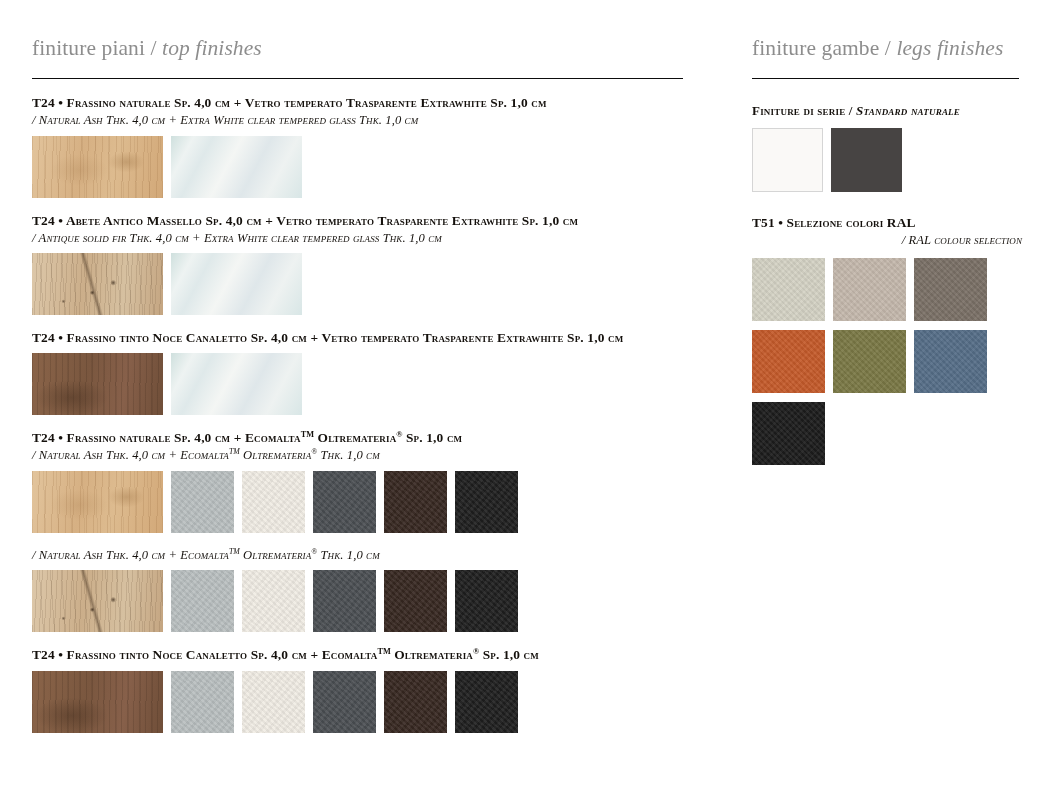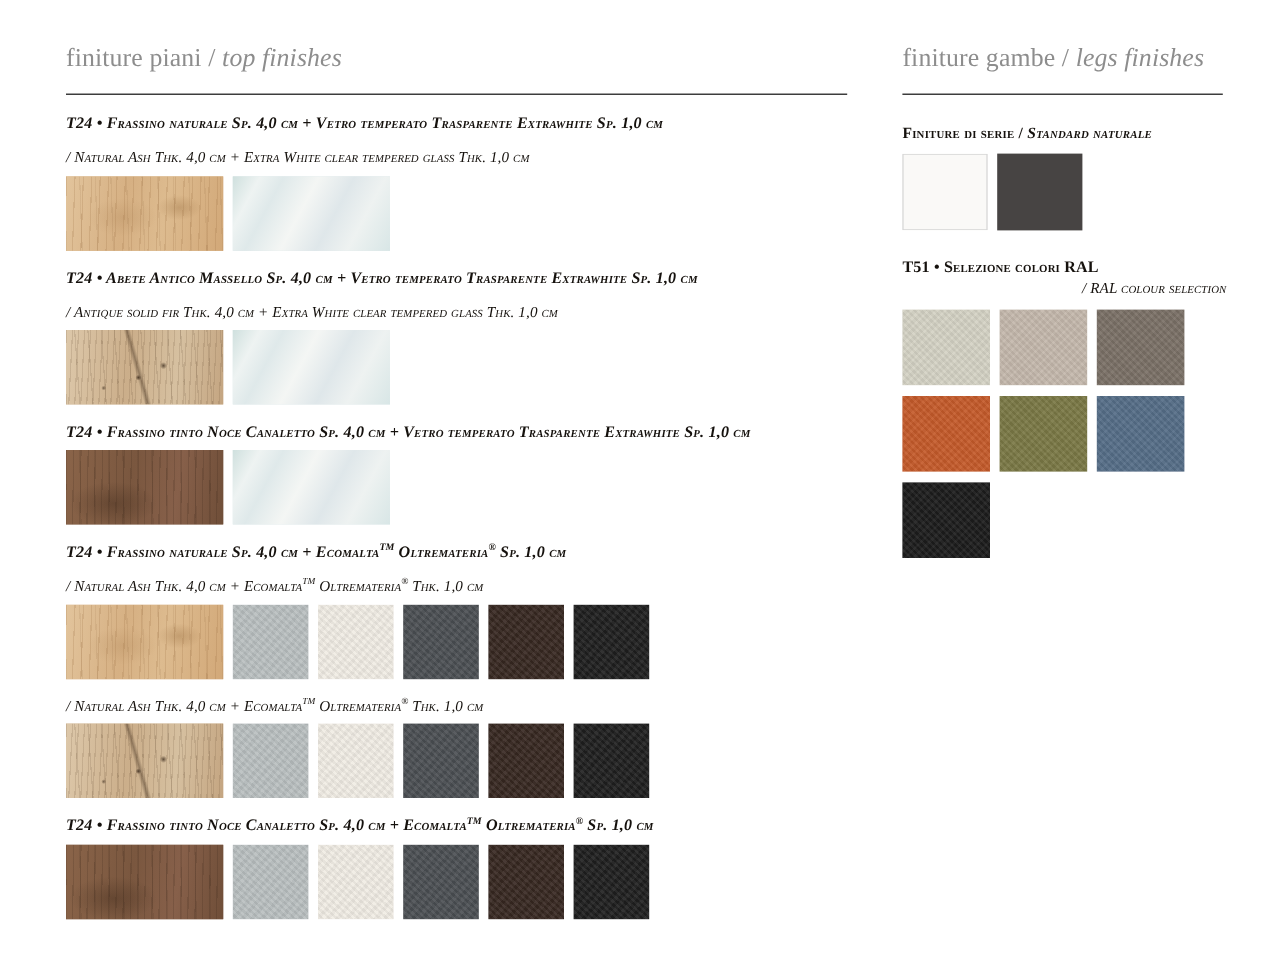--- a/index.html
+++ b/index.html
@@ -7,21 +7,21 @@
     width:1060px;height:796px;
     background:#ffffff;
     font-family:"Liberation Serif", serif;
     color:#15110d;
     overflow:hidden;
     position:relative;
   }
   .page{position:relative;width:1060px;height:796px;}
 
   
-  .col-left{position:absolute;left:55px;top:0;width:680px;}
+  .col-left{position:absolute;left:32px;top:0;width:680px;}
   .col-right{position:absolute;left:752px;top:0;width:270px;}
 
   
   .sec-head{
     font-size:21.5px;
     color:#8d8d8d;
     font-weight:400;
     letter-spacing:.1px;
     white-space:nowrap;
     padding-top:36px;
@@ -39,31 +39,30 @@
   .finish{margin-top:14px;}
   .finish:first-of-type{margin-top:15px;}
 
   .f-it{
     font-size:13.4px;
     font-weight:700;
     font-variant:small-caps;
     letter-spacing:.15px;
     line-height:1.28;
     white-space:nowrap;
-    font-style:italic;
   }
   .f-it .code{font-variant:normal;}
   .f-en{
     font-size:12.6px;
     font-style:italic;
     font-variant:small-caps;
     letter-spacing:.1px;
     line-height:1.3;
     white-space:nowrap;
-    margin-top:12px;
+    margin-top:1px;
   }
   sup{font-size:.62em;vertical-align:super;letter-spacing:0;}
 
   
   .sw-row{display:flex;margin-top:7px;}
   .sw{position:relative;overflow:hidden;}
   .sw + .sw{margin-left:8px;}
   .sw-wide{width:131px;height:62px;}
   .sw-sq{width:63px;height:62px;}
   .sw-wood-wide{width:131px;height:62px;}

